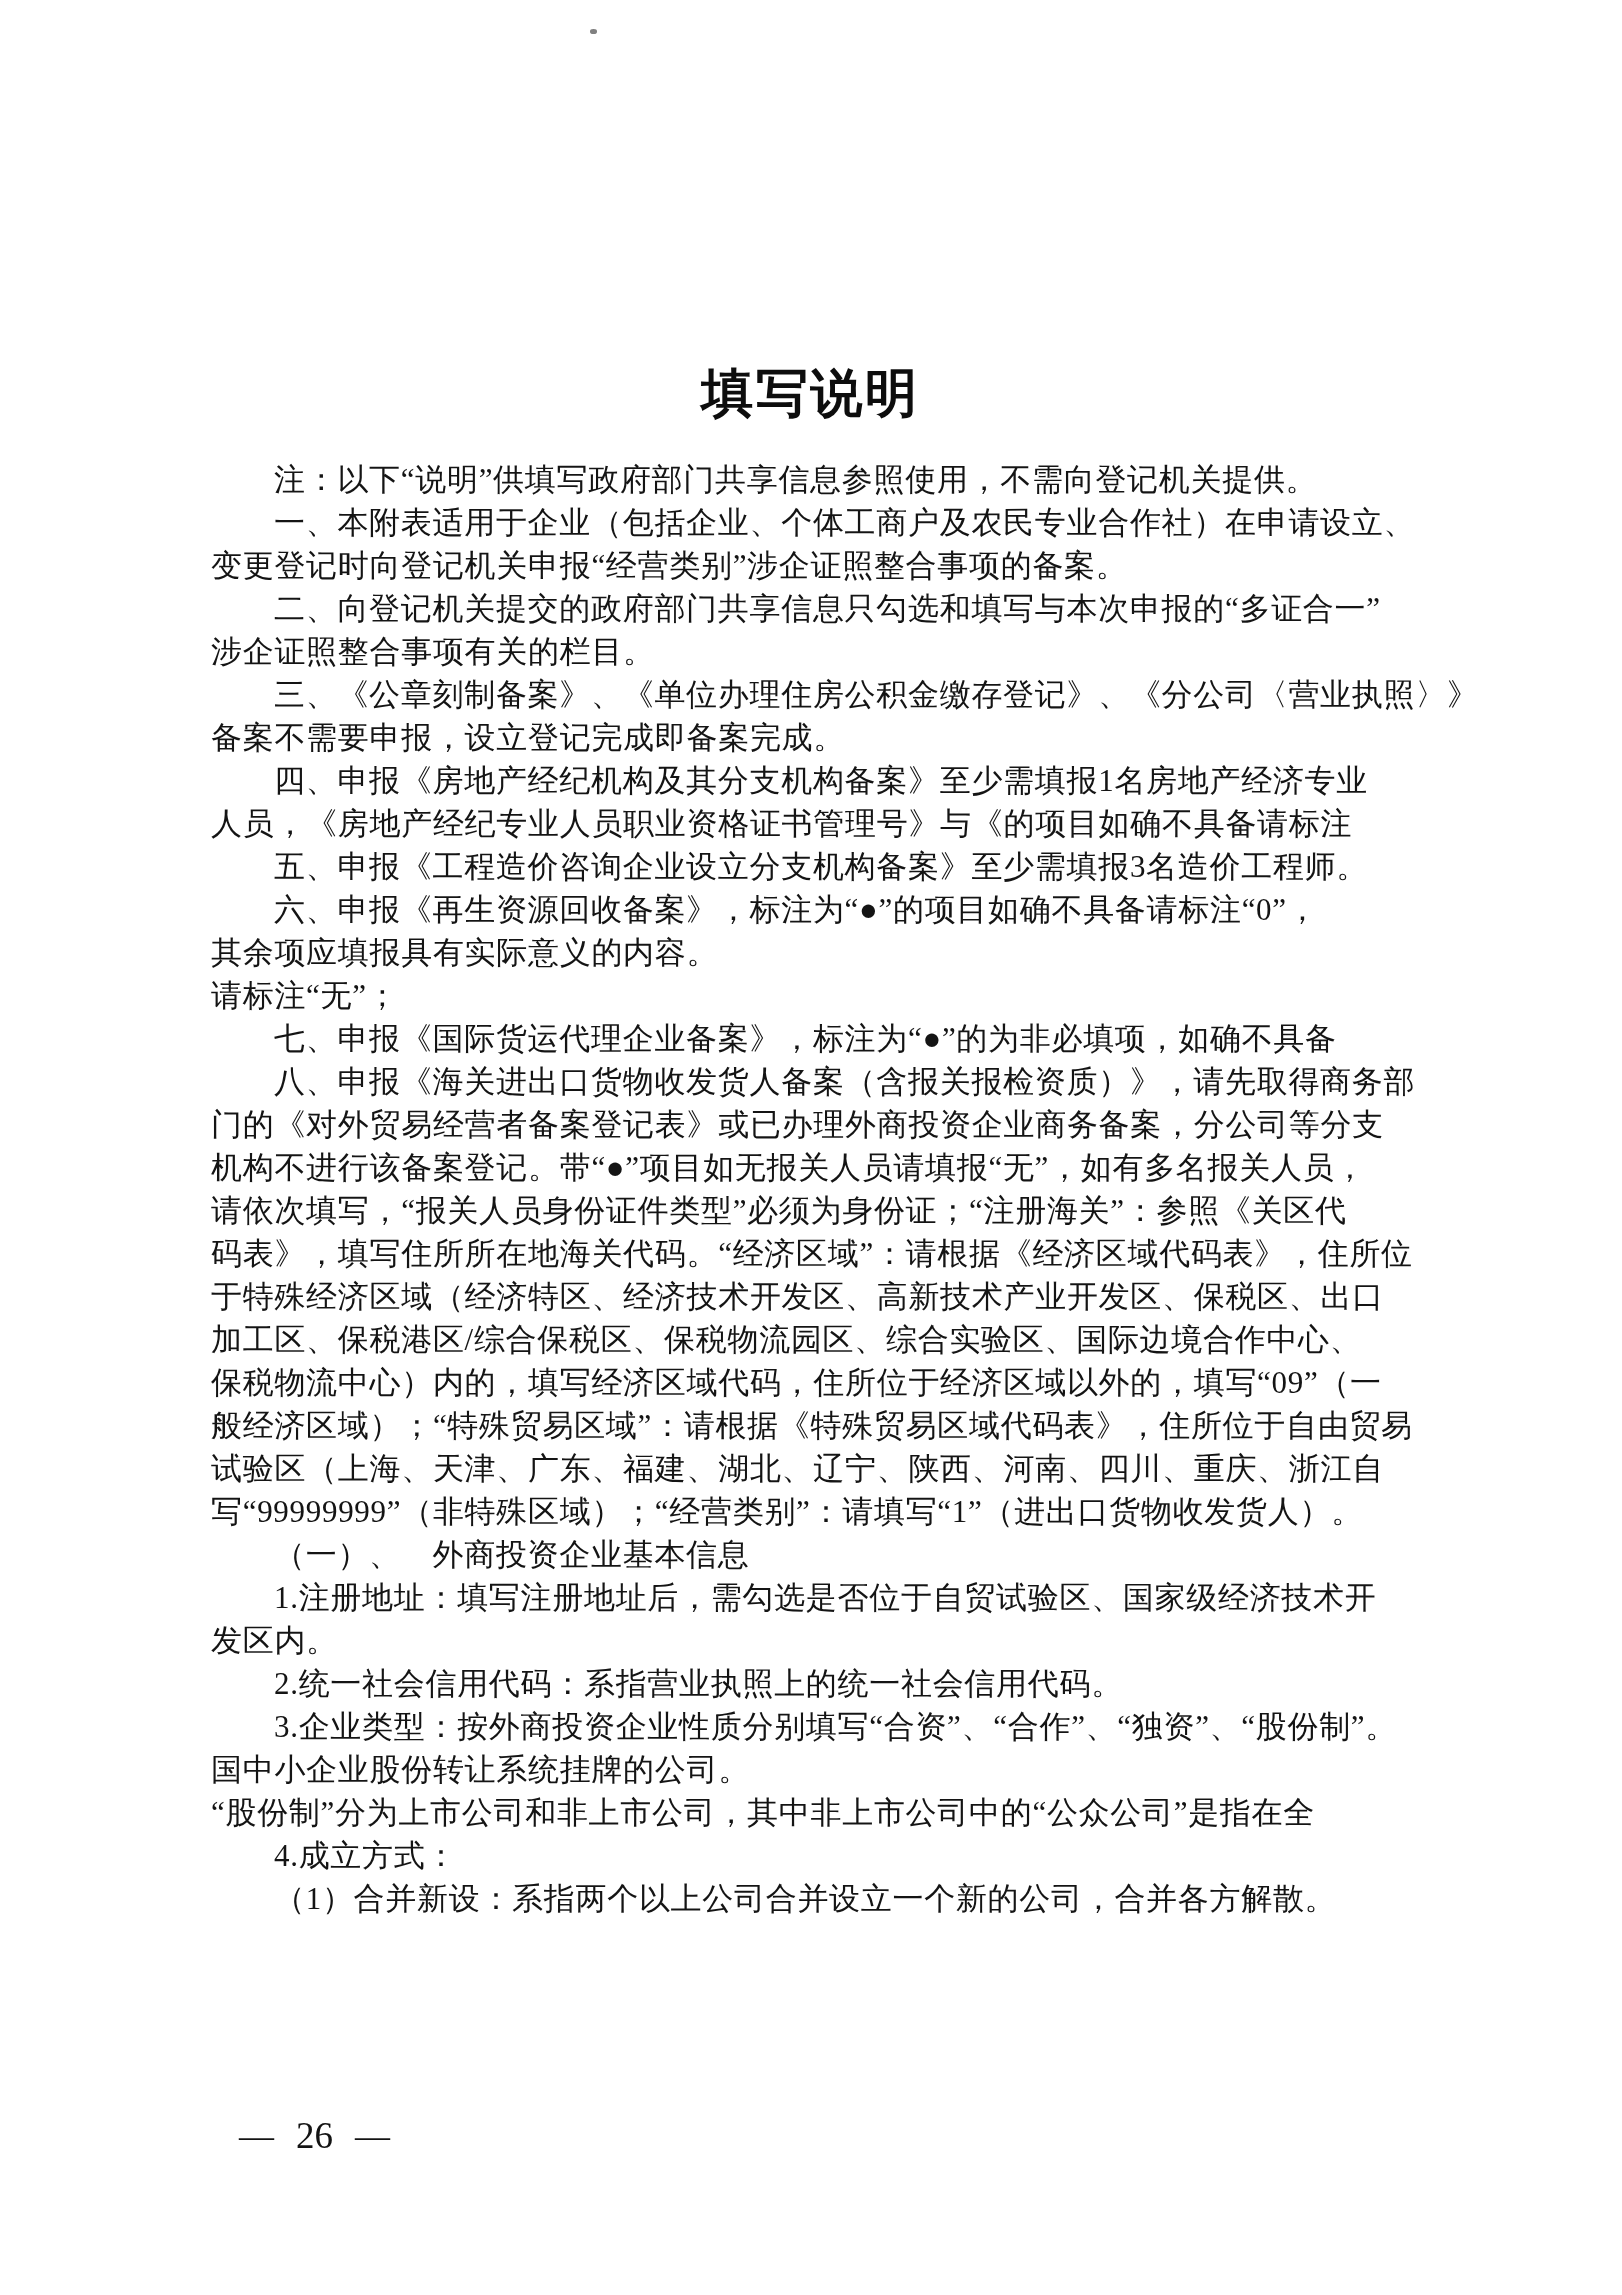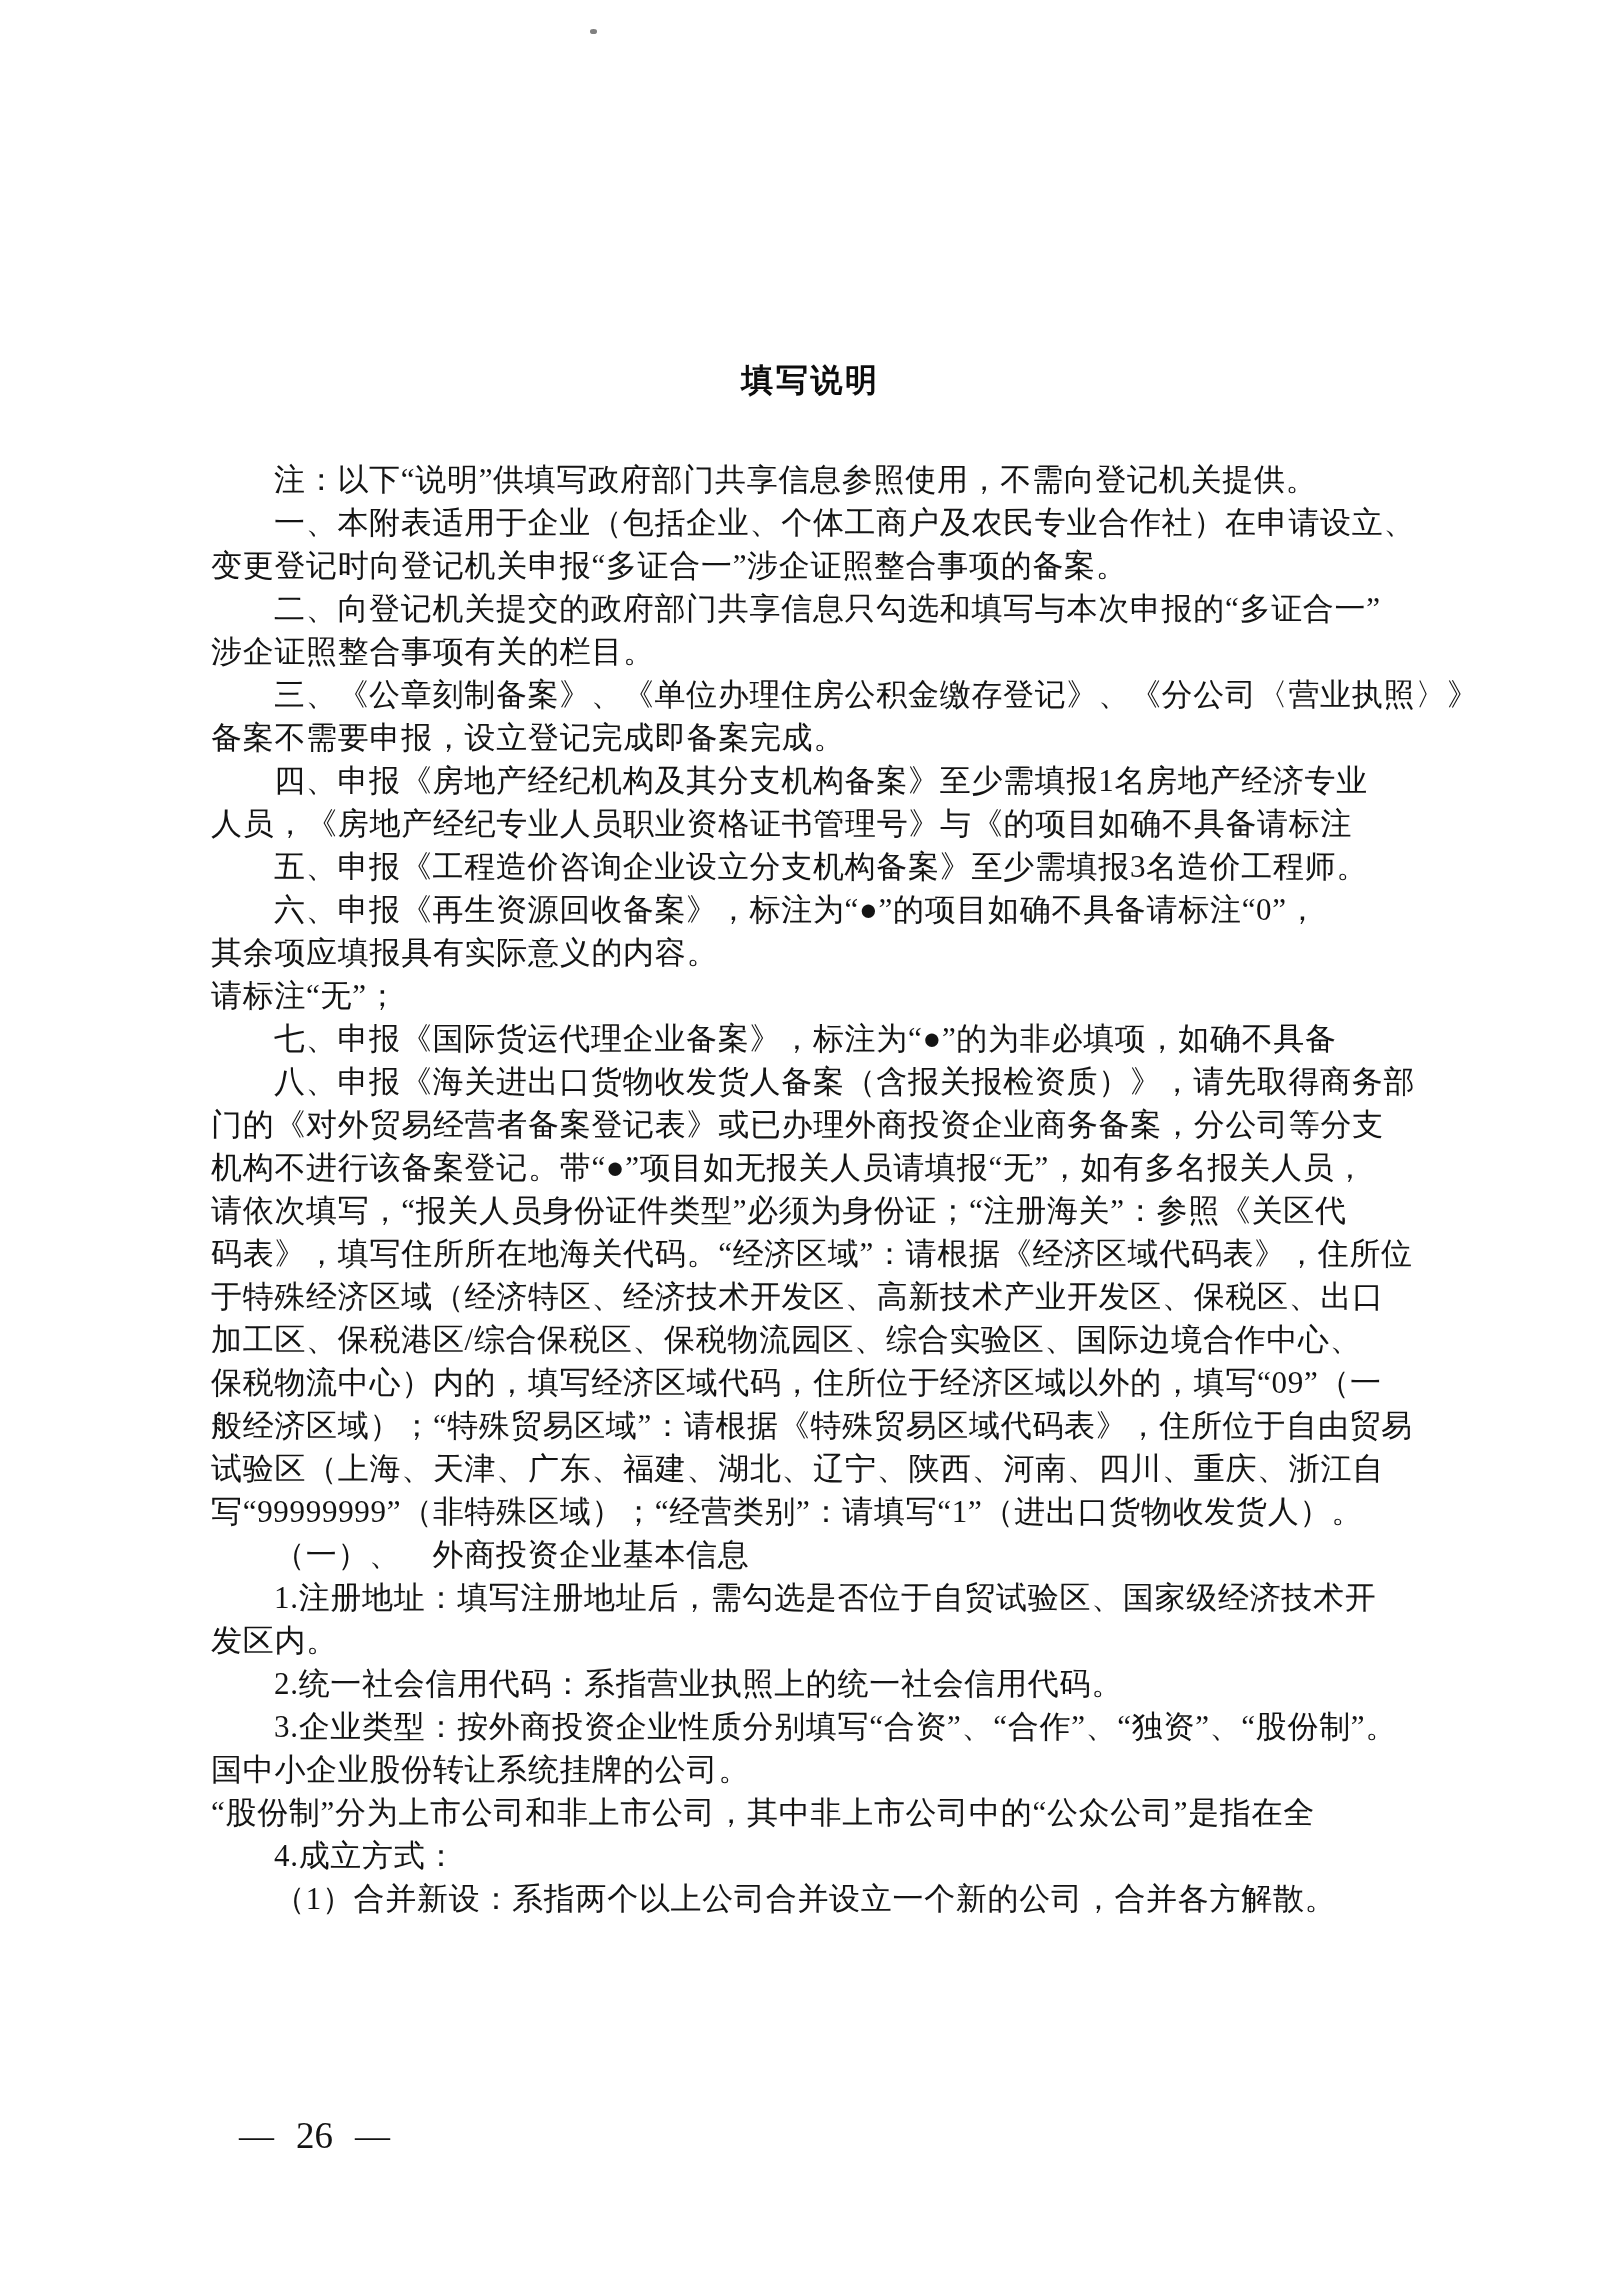--- a/index.html
+++ b/index.html
@@ -15,21 +15,21 @@
     color: #131313;
     font-family: "Liberation Serif", "DejaVu Serif", serif;
     overflow: hidden;
   }
   .doc-title {
     position: absolute;
     top: 359px;
     left: 211px;
     width: 1199px;
     text-align: center;
-    font-size: 32px;
+    font-size: 52px;
     font-weight: bold;
     letter-spacing: 2.6px;
     color: #0d0d0d;
     white-space: nowrap;
   }
   .body-text {
     position: absolute;
     left: 211px;
     top: 458px;
     width: 1209px;
@@ -77,21 +77,21 @@
 
 <div class="page">
 
   <div class="artifact-dot"></div>
 
   <div class="doc-title">填写说明</div>
 
   <div class="body-text">
       <div class="line indent">注：以下“说明”供填写政府部门共享信息参照使用，不需向登记机关提供。</div>
       <div class="line indent">一、本附表适用于企业（包括企业、个体工商户及农民专业合作社）在申请设立、</div>
-      <div class="line">变更登记时向登记机关申报“多证合一”涉企证照整合事项的备案。</div>
+      <div class="line">变更登记时向登记机关申报“经营类别”涉企证照整合事项的备案。</div>
       <div class="line indent">二、向登记机关提交的政府部门共享信息只勾选和填写与本次申报的“多证合一”</div>
       <div class="line">涉企证照整合事项有关的栏目。</div>
       <div class="line indent">三、《公章刻制备案》、《单位办理住房公积金缴存登记》、《分公司〈营业执照〉》</div>
       <div class="line">备案不需要申报，设立登记完成即备案完成。</div>
       <div class="line indent">四、申报《房地产经纪机构及其分支机构备案》至少需填报1名房地产经济专业</div>
       <div class="line">人员，《房地产经纪专业人员职业资格证书管理号》与《的项目如确不具备请标注</div>
       <div class="line indent">五、申报《工程造价咨询企业设立分支机构备案》至少需填报3名造价工程师。</div>
       <div class="line indent">六、申报《再生资源回收备案》，标注为“●”的项目如确不具备请标注“0”，</div>
       <div class="line">其余项应填报具有实际意义的内容。</div>
       <div class="line">请标注“无”；</div>

